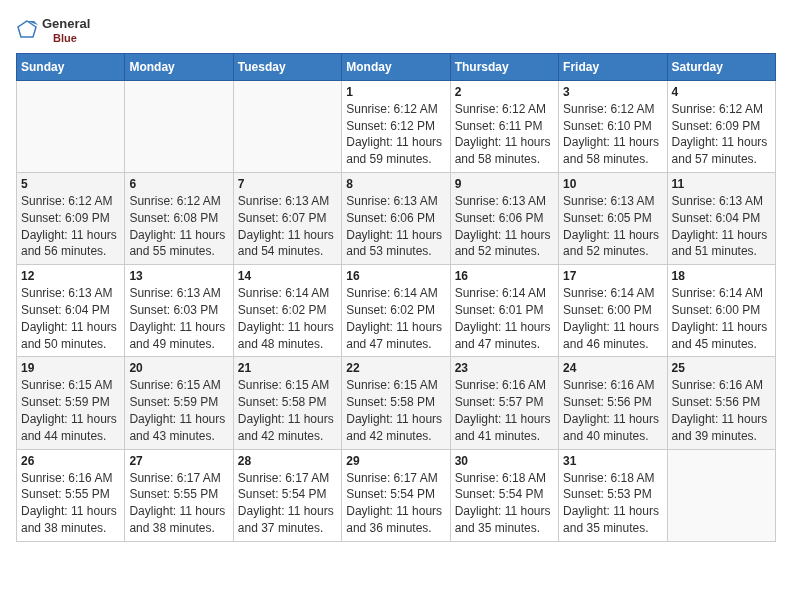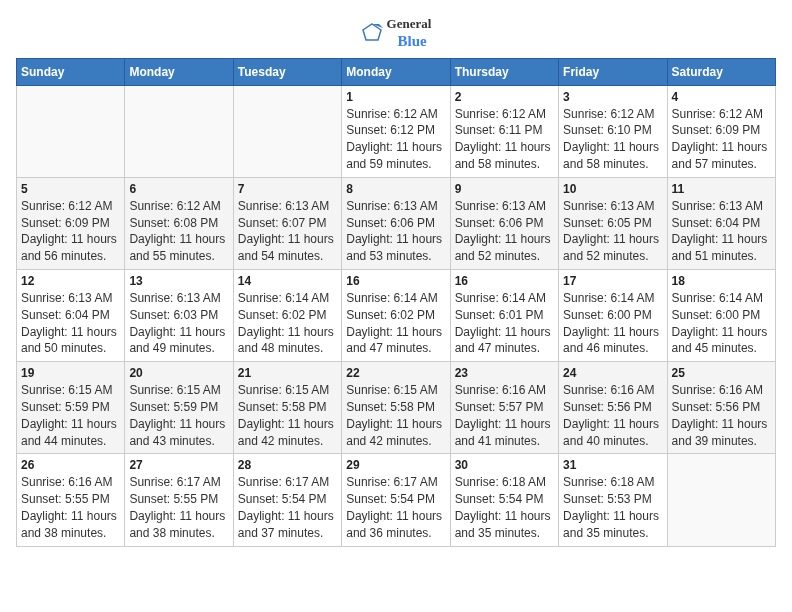--- a/index.html
+++ b/index.html
@@ -6,23 +6,22 @@
     body {
       font-family: Arial, sans-serif;
       background: #fff;
       width: 792px;
       min-height: 612px;
       padding: 16px;
     }
     .header {
       display: flex;
       align-items: flex-start;
-      justify-content: center;
+      justify-content: flex-start;
       margin-bottom: 8px;
-      font-family: Liberation Serif, serif;
     }
     .logo {
       display: flex;
       align-items: center;
       gap: 4px;
     }
     .title-block {
       text-align: right;
     }
     .month-year {
@@ -78,21 +77,21 @@
 
 <div class="header">
   <div class="logo">
   <div style="display:flex; align-items:center; gap:4px;">
     <svg width="22" height="22" viewBox="0 0 22 22">
       <polygon points="11,2 20,8 17,18 5,18 2,8" fill="none" stroke="#3a7abf" stroke-width="1.5"></polygon>
       <polygon points="11,2 22,6 18,2" fill="#3a7abf"></polygon>
     </svg>
     <div style="line-height:1.2;">
       <div style="font-size:13px; font-weight:bold; color:#333;">General</div>
-      <div style="font-size:15px; font-weight:bold; color:#3b82f6;padding-left:11px;">Blue</div>
+      <div style="font-size:11px; font-weight:bold; color:#7f1d1d;padding-left:11px;">Blue</div>
     </div>
   </div>
 </div>
   <div class="title-block">
     <div class="month-year"></div>
     <div class="location"></div>
   </div>
 </div>
 
 <table class="calendar">

